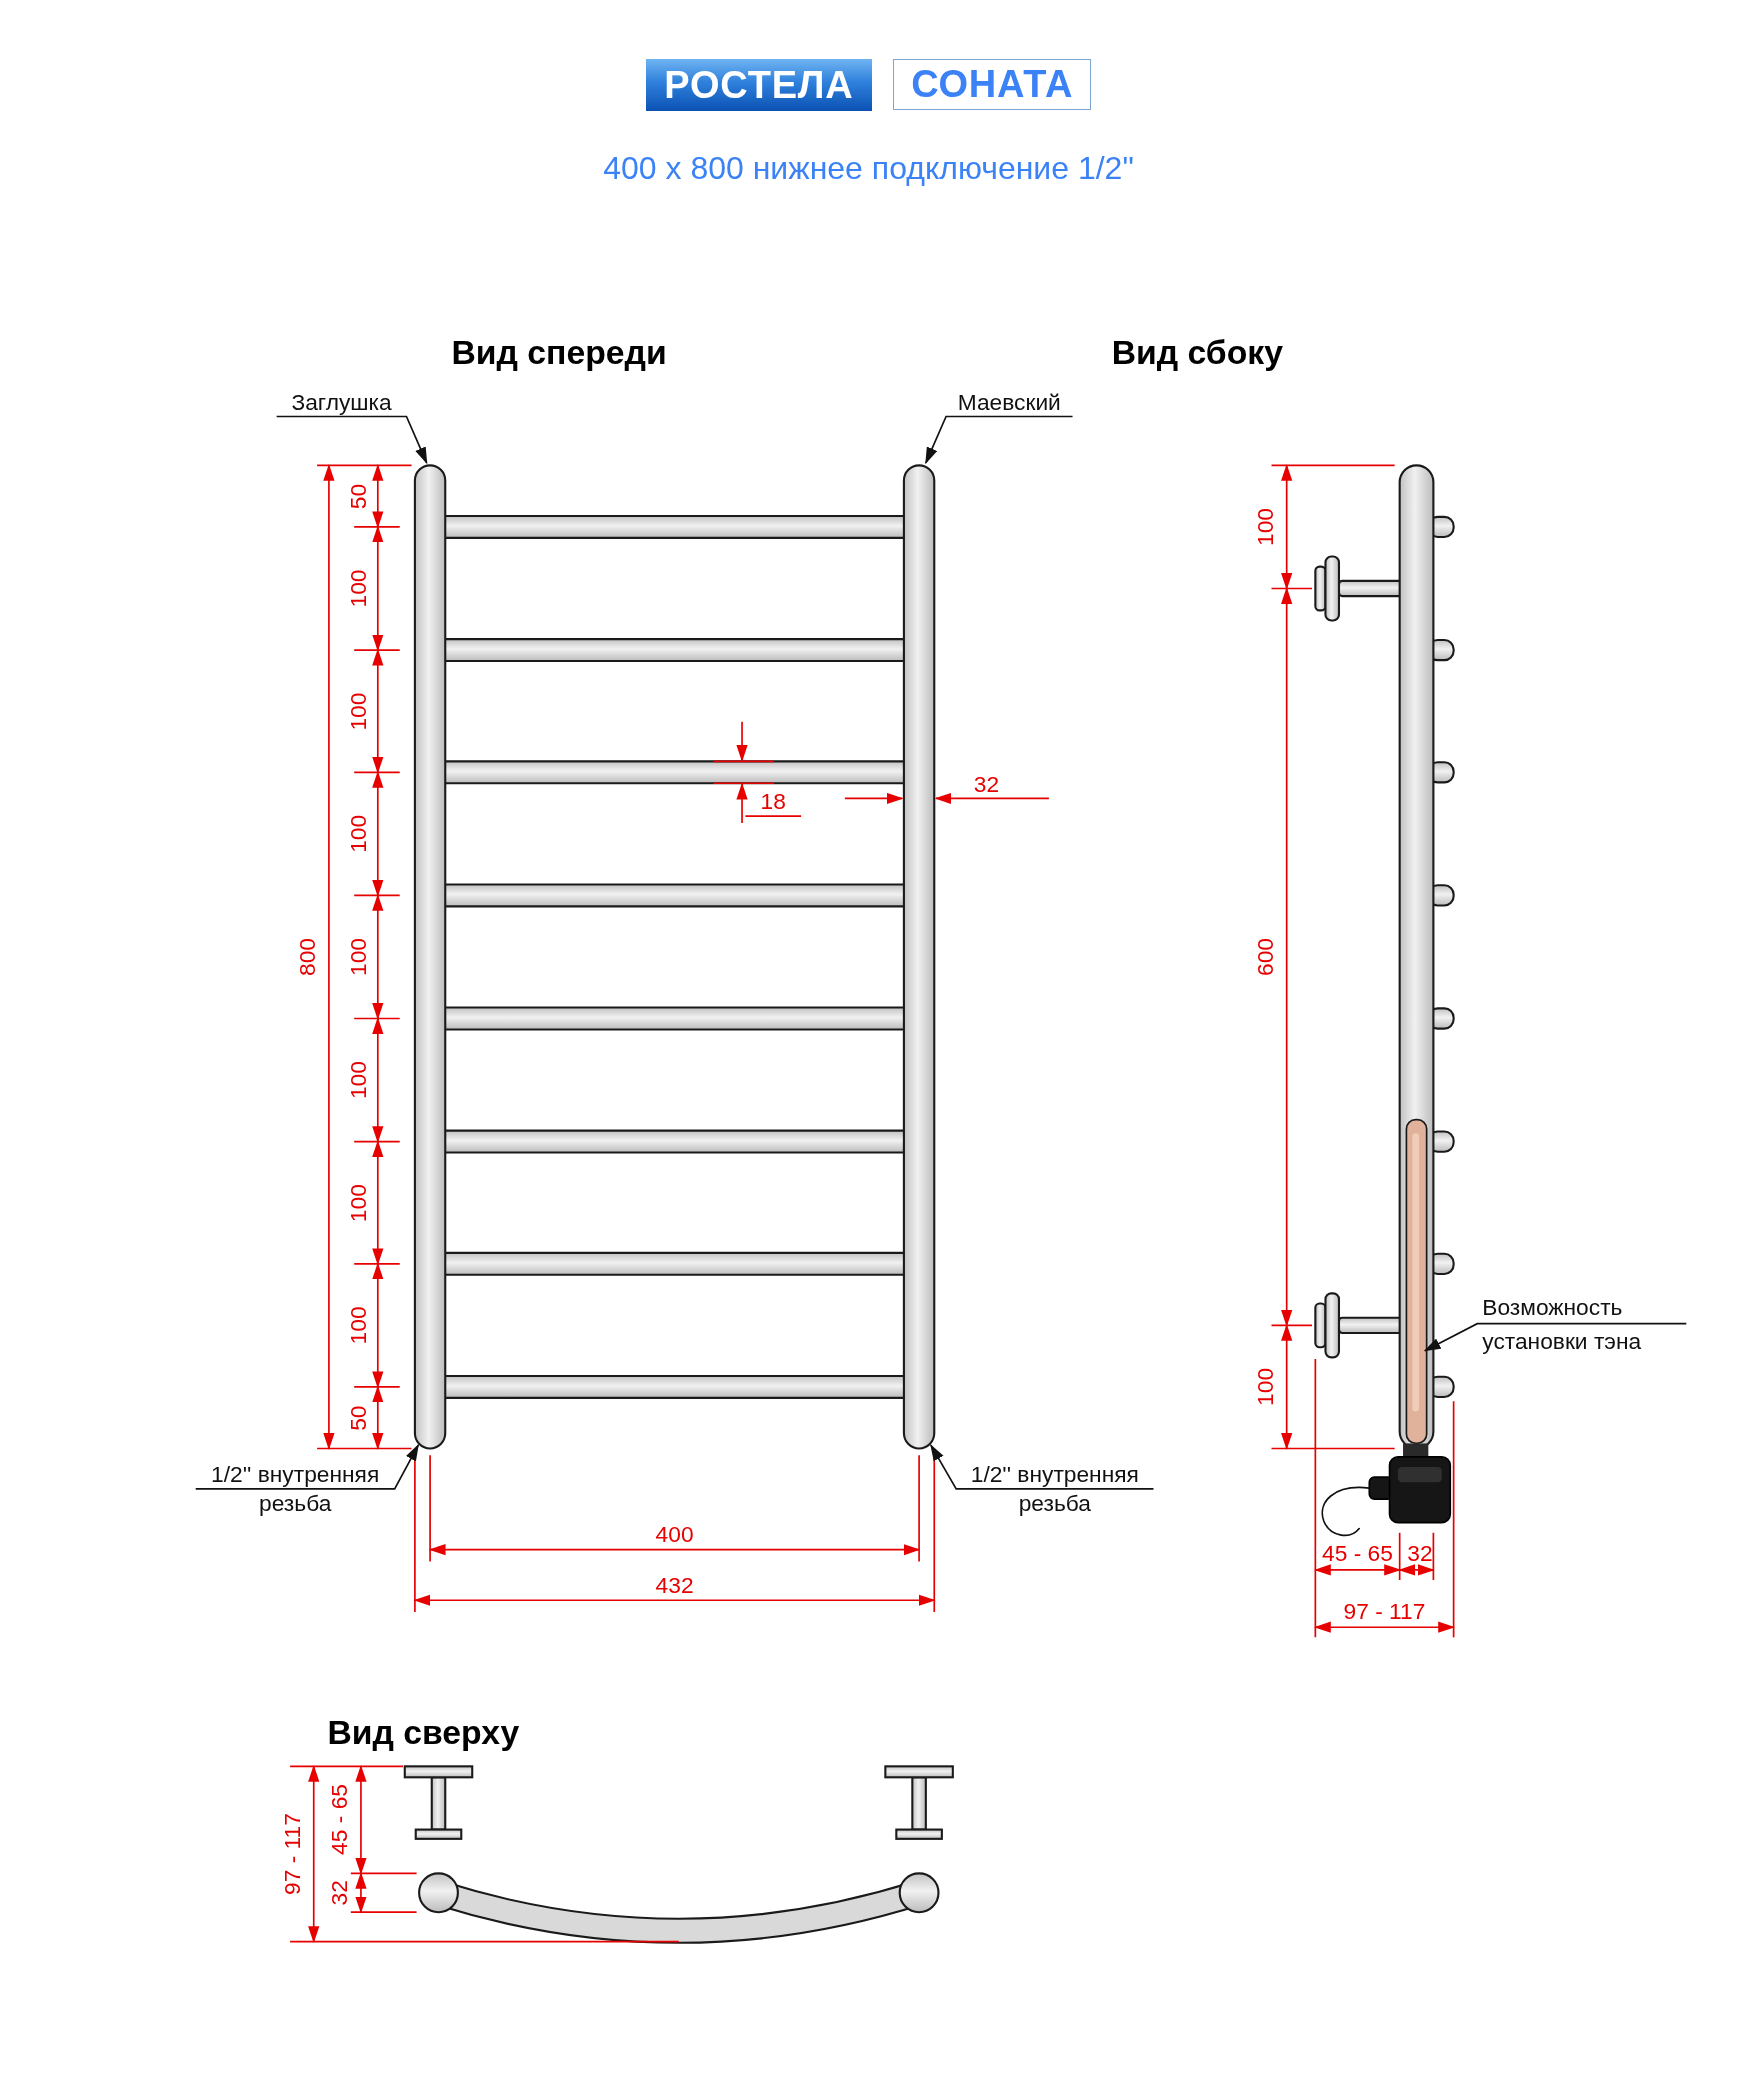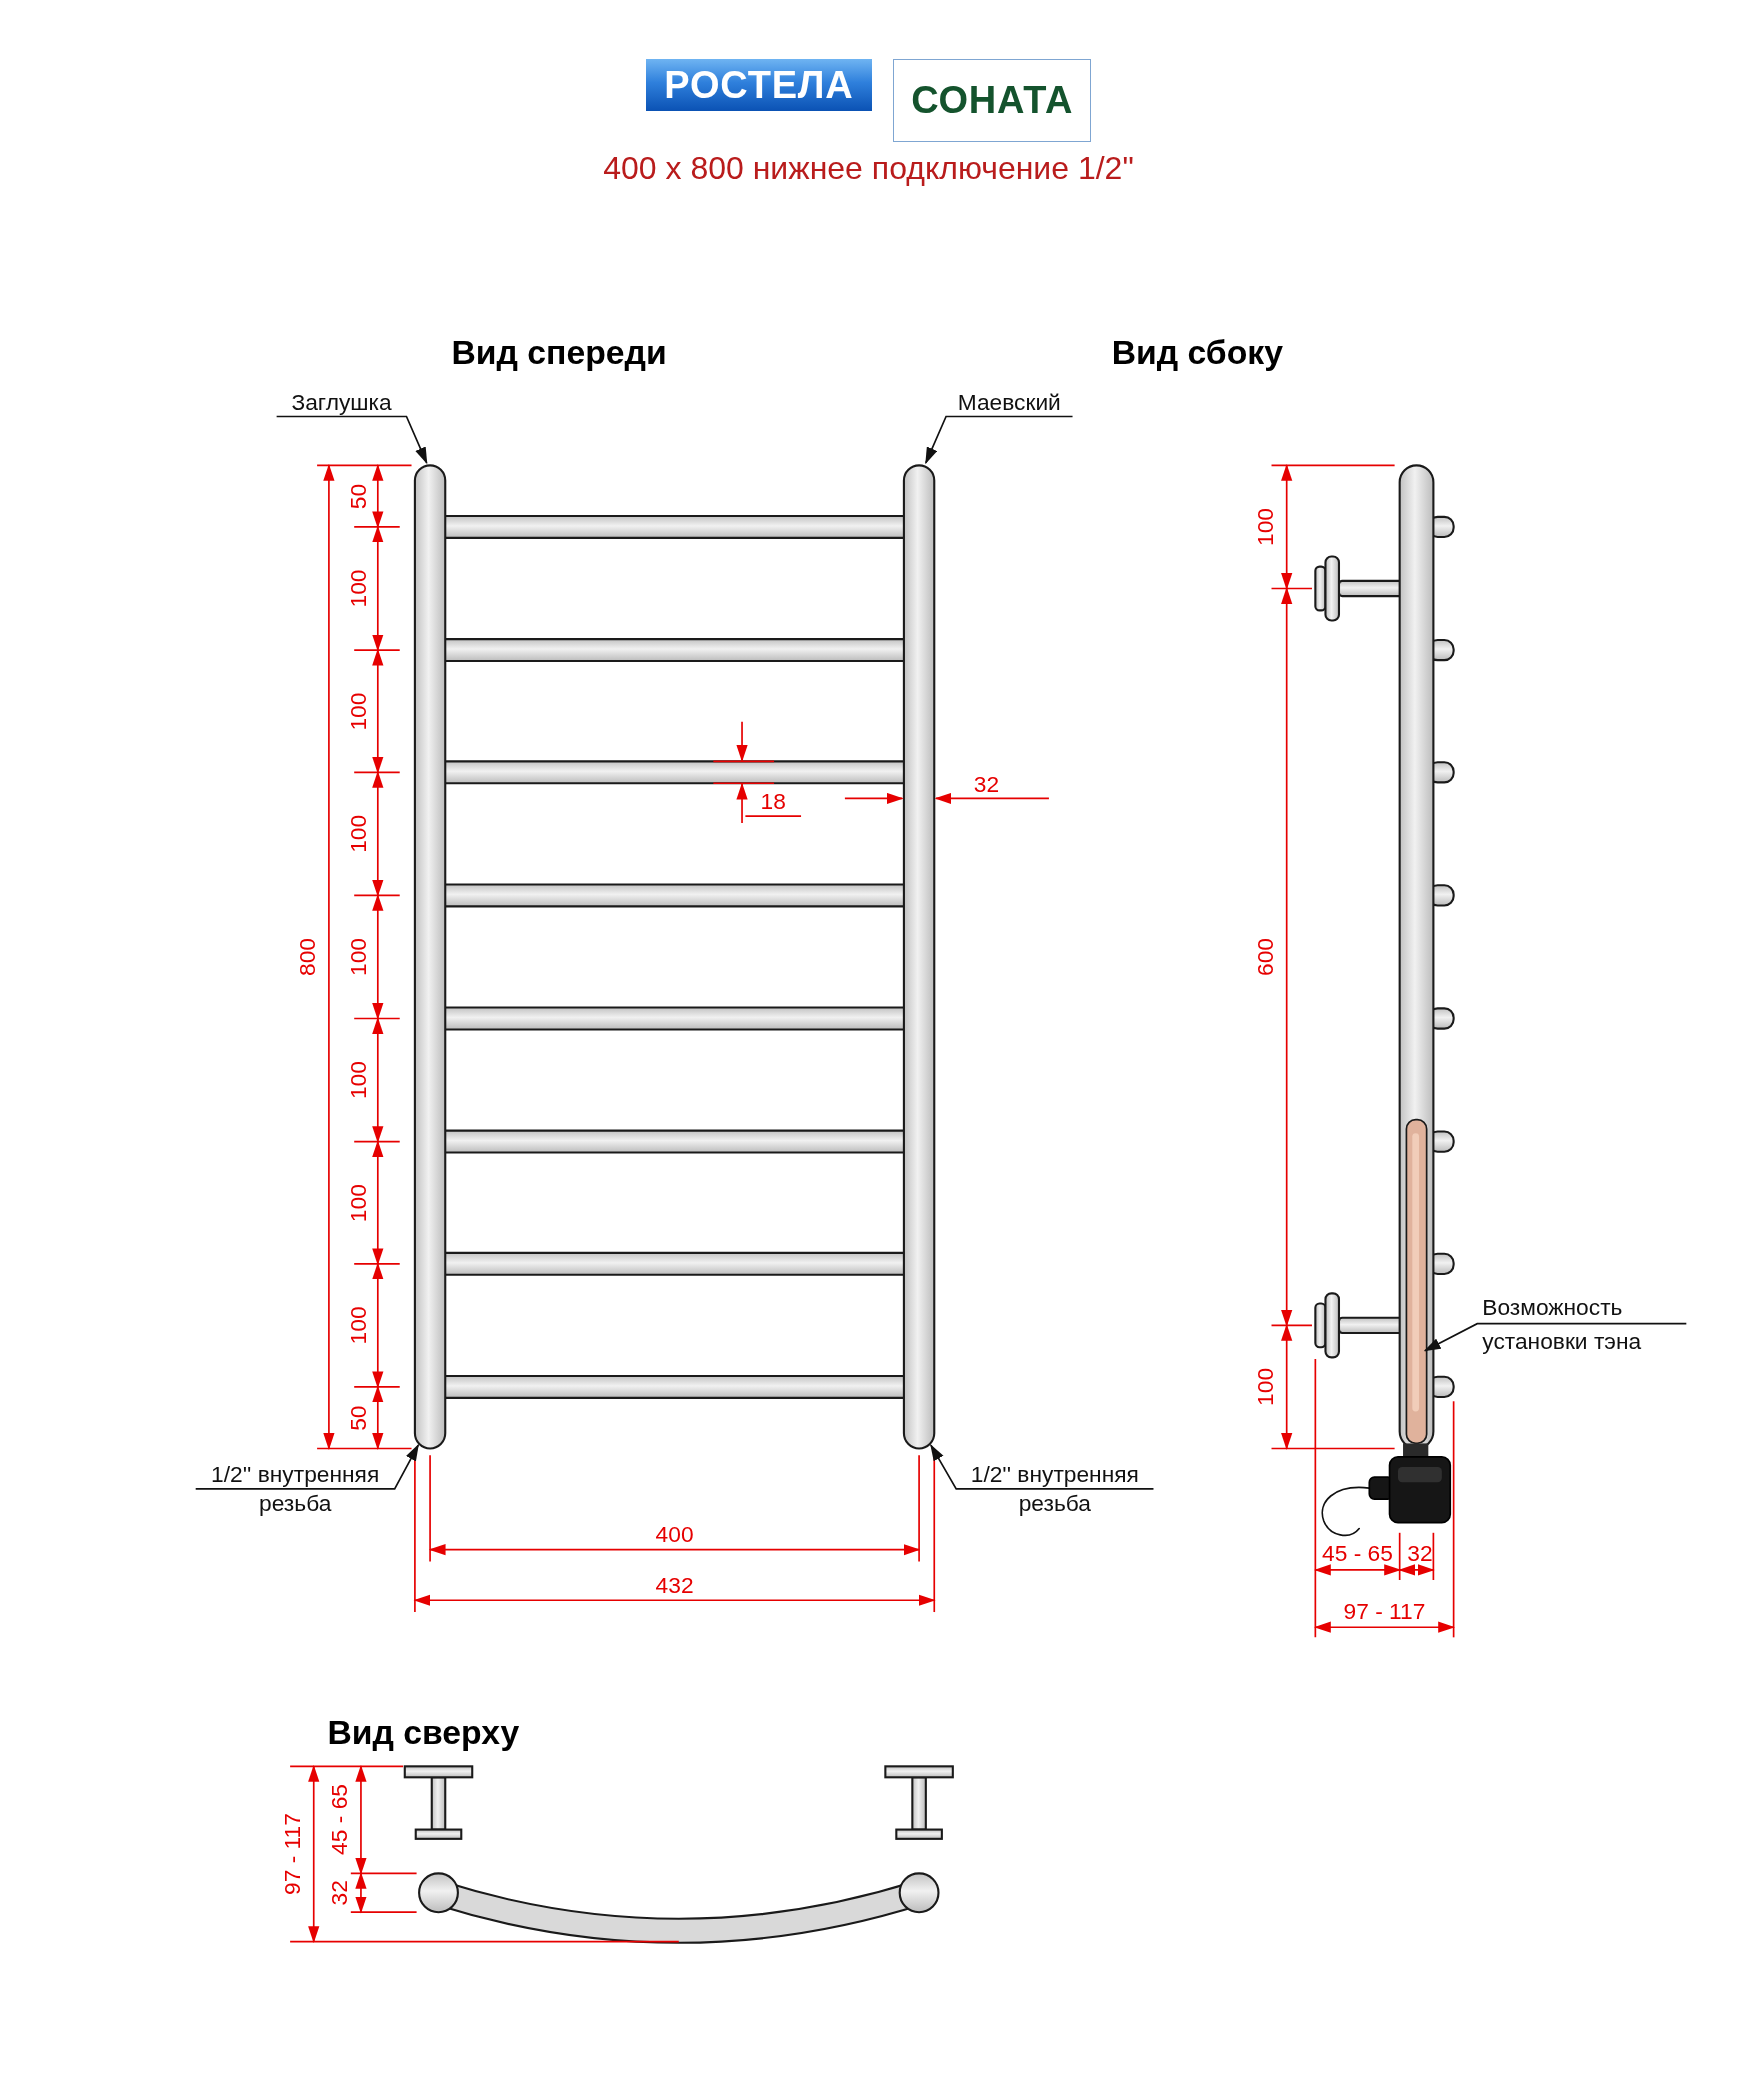--- a/index.html
+++ b/index.html
@@ -2,24 +2,24 @@
 <html style="font-size:13.5px"><head>
 <meta charset="utf-8">
 <style>
   html,body{margin:0;padding:0;background:#fff;}
   .page{position:relative;width:1737px;height:2096px;background:#fff;overflow:hidden;
         font-family:"Liberation Sans",sans-serif;}
   .logo-row{position:absolute;top:59px;left:0;width:100%;display:flex;justify-content:center;gap:21px;}
   .brand-box{display:flex;align-items:center;height:52px;padding:0 18.6px;
              background:linear-gradient(180deg,#6fb4f2 0%,#2f80dc 45%,#0b52b4 100%);
              color:#fff;font-size:38px;font-weight:bold;letter-spacing:0.8px;}
-  .model-box{display:flex;align-items:center;height:49px;padding:16px 17px;background:#fff;
-             border:1.7px solid #7fa6d2;color:#14532d;font-size:38px;font-weight:bold;letter-spacing:0.8px;}
+  .model-box{display:flex;align-items:center;height:49px;padding:0 17px;background:#fff;
+             border:1.7px solid #7fa6d2;color:#3b82f6;font-size:38px;font-weight:bold;letter-spacing:0.8px;}
   .subtitle{position:absolute;top:150px;left:0;width:100%;text-align:center;
-            font-size:32px;color:#b91c1c;}
+            font-size:32px;color:#3b82f6;}
   svg.drawing{position:absolute;top:0;left:0;}
   .out{stroke:#1a1a1a;stroke-width:2.5;}
   .tube-v{fill:url(#gv);}
   .tube-h{fill:url(#gh);}
   .dim{stroke:#e60000;stroke-width:2;fill:none;}
   .ldr{stroke:#111111;stroke-width:2;fill:none;}
   .dimt{fill:#e60000;font-family:"Liberation Sans",sans-serif;font-size:27px;}
   .lblt{fill:#111111;font-family:"Liberation Sans",sans-serif;font-size:27px;}
   .ttl{fill:#000;font-family:"Liberation Sans",sans-serif;font-size:40px;font-weight:bold;}
   .blk{fill:#161616;stroke:#000;stroke-width:2;}

